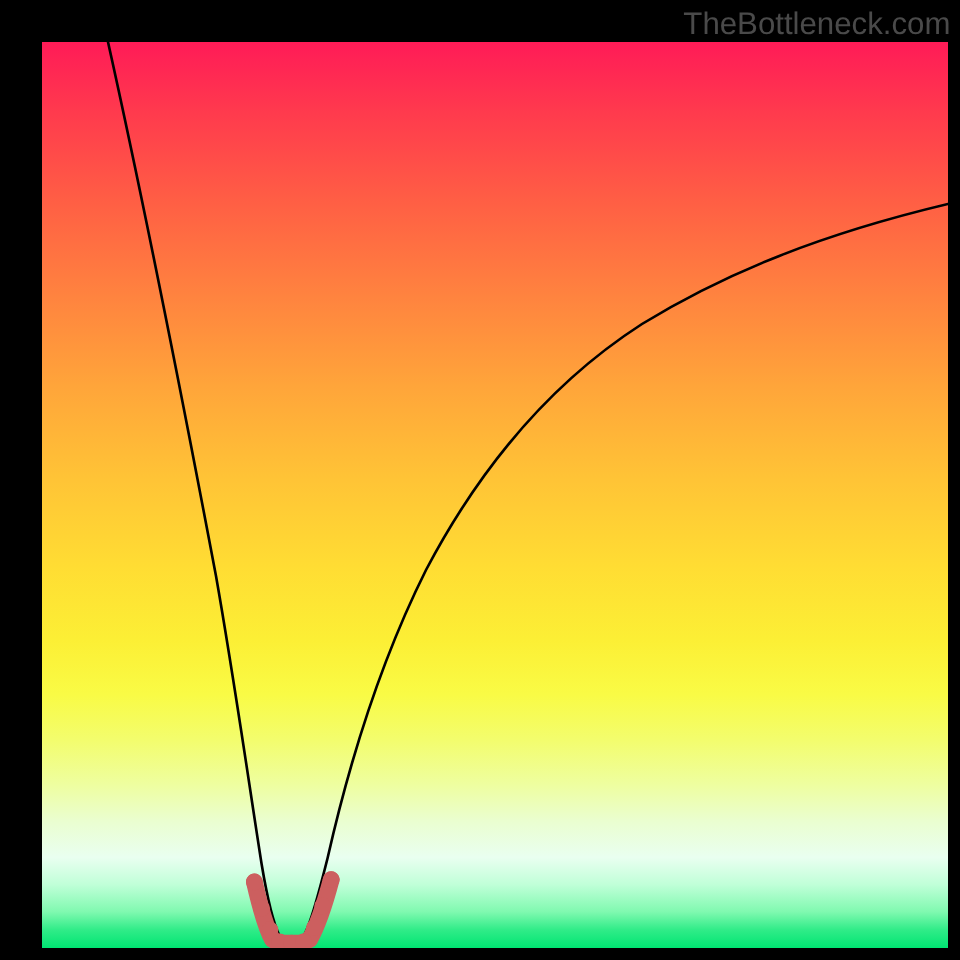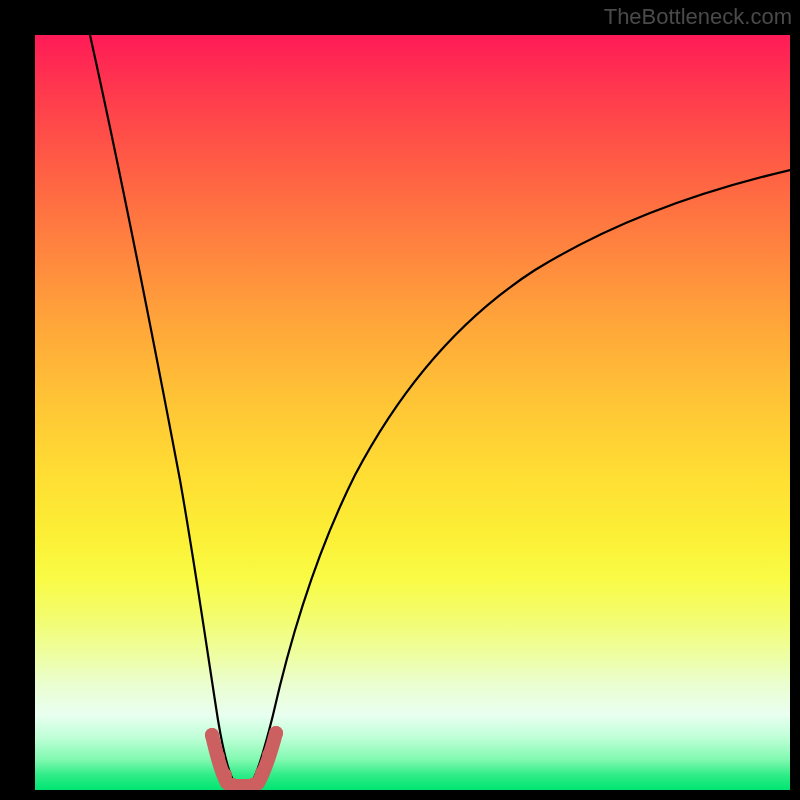--- a/index.html
+++ b/index.html
@@ -52,21 +52,21 @@
       #80f9b0 96%,
       #30ec88 98%,
       #00e572 100%
     );
   }
   .watermark {
     position: absolute;
     top: 4px;
     right: 8px;
     color: #4a4a4a;
-    font-size: 22px;
+    font-size: 26px;
     font-weight: 400;
     letter-spacing: 0px;
     font-family: Arial, Helvetica, sans-serif;
   }
   svg.curve {
     position: absolute;
     left: 0;
     top: 0;
     width: 755px;
     height: 755px;

